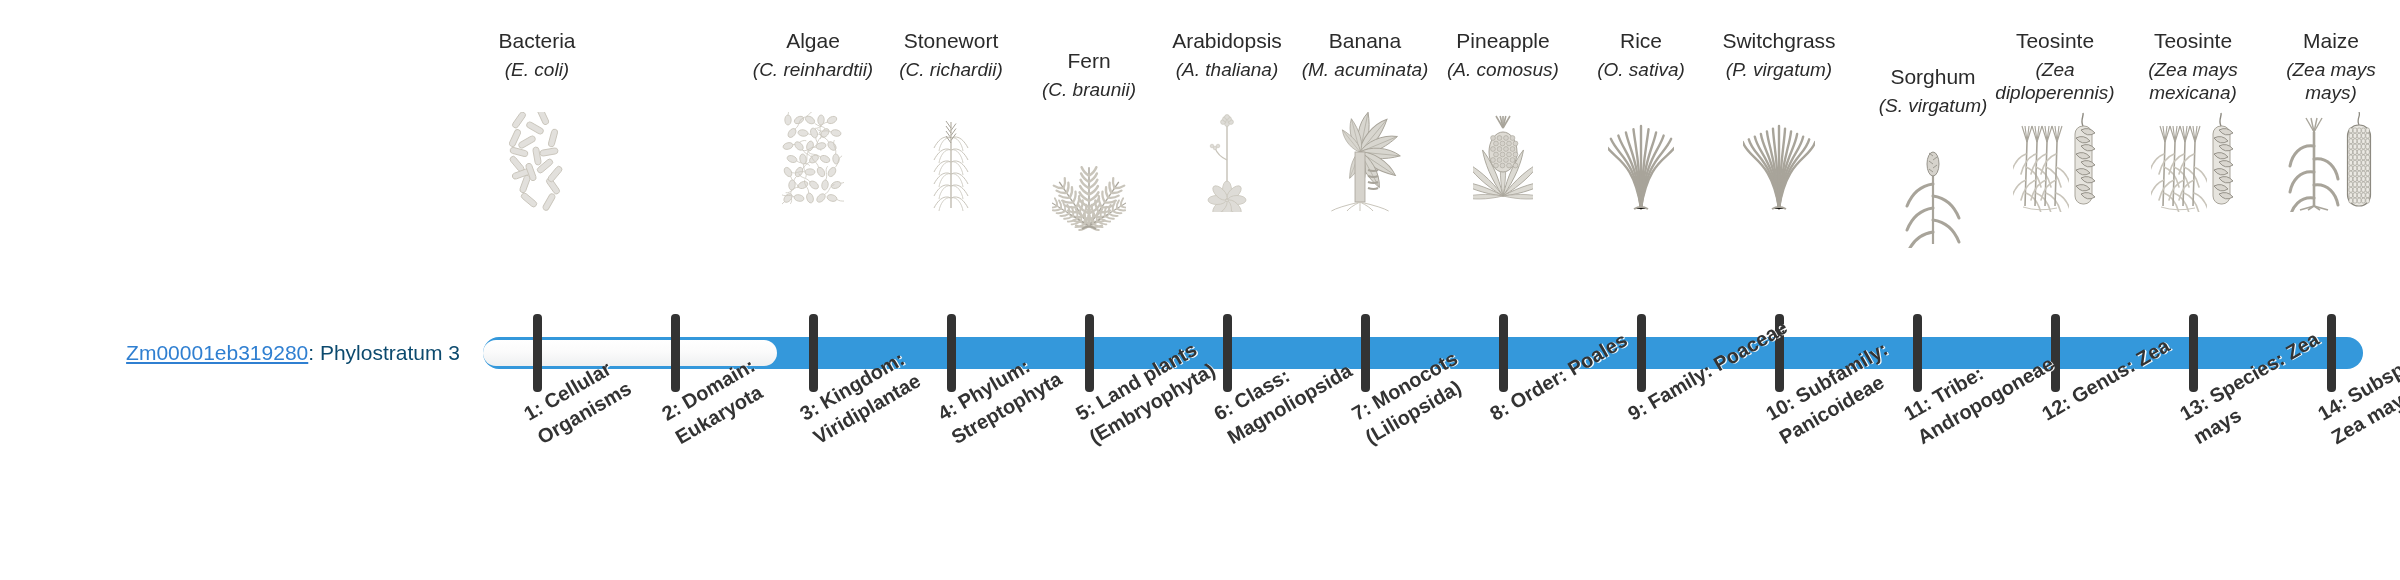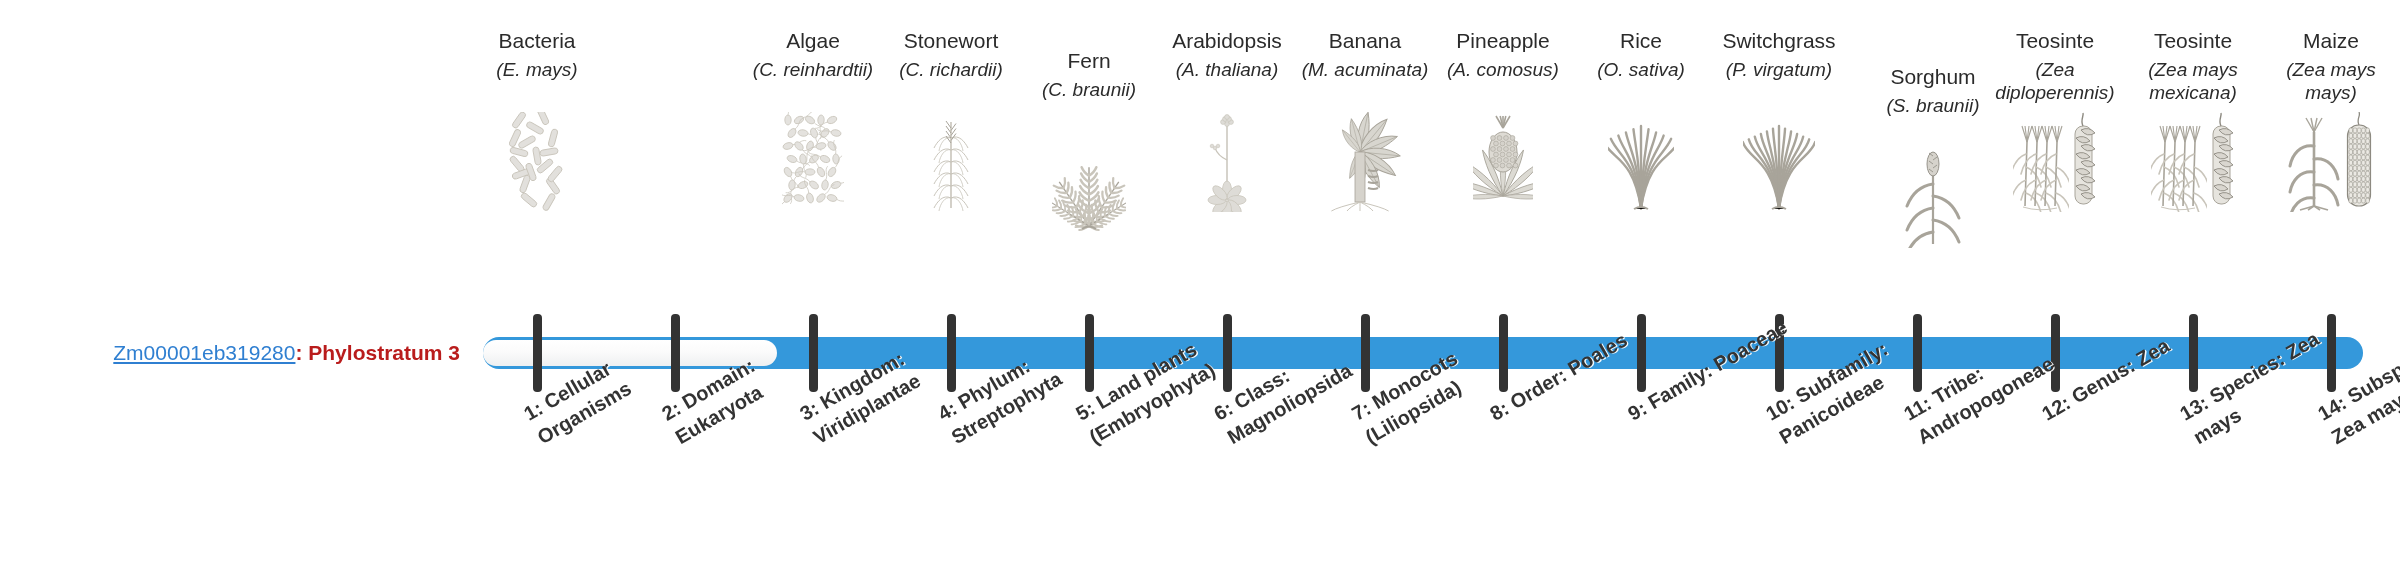--- a/index.html
+++ b/index.html
@@ -32,21 +32,21 @@
     font-size: 21px;
     line-height: 26px;
     white-space: nowrap;
     color: #2b2b2b;
   }
   #gene-label .gene-link {
     color: #2f7fd1;
     text-decoration: underline;
     cursor: pointer;
   }
-  #gene-label .gene-suffix { color: #b91c1c; font-weight: bold; }
+  #gene-label .gene-suffix { color: #0c4a6e; }
 
   
   #columns {
     position: absolute;
     left: 468px;
     top: 28px;
     width: 1910px;
     height: 285px;
   }
   .col {
@@ -146,21 +146,21 @@
 
 <div id="figure">
 
   <div id="gene-label">
     <span class="gene-link">Zm00001eb319280</span><span class="gene-suffix">: Phylostratum 3</span>
   </div>
 
   <div id="columns">
       <div class="col" style="left: 0px;">
         <div class="col-common">Bacteria</div>
-        <div class="col-latin">(E. mays)</div>
+        <div class="col-latin">(E. coli)</div>
         <div class="col-art">
           <svg width="56" height="100" viewBox="0 0 56 100">
             <g transform="translate(10,8) rotate(35)">
               <rect x="-3" y="-9" width="6" height="18" rx="3" fill="#e2e0dc" stroke="#c9c5bb" stroke-width="0.9"></rect>
             </g>
             <g transform="translate(34,4) rotate(-25)">
               <rect x="-3" y="-9" width="6" height="18" rx="3" fill="#e2e0dc" stroke="#c9c5bb" stroke-width="0.9"></rect>
             </g>
             <g transform="translate(18,30) rotate(60)">
               <rect x="-3" y="-9" width="6" height="18" rx="3" fill="#e2e0dc" stroke="#c9c5bb" stroke-width="0.9"></rect>
@@ -733,21 +733,21 @@
             <path d="M36 96 C40 46 51.12 40 54.12 22" fill="none" stroke="#a8a49a" stroke-width="2.4" stroke-linecap="round"></path>
             <path d="M36 96 C41.333333333333336 46 56.16 42.66666666666667 60.16 24.666666666666668" fill="none" stroke="#a8a49a" stroke-width="2.4" stroke-linecap="round"></path>
             <path d="M36 96 C42.666666666666664 46 61.199999999999996 45.33333333333333 66.19999999999999 27.333333333333332" fill="none" stroke="#a8a49a" stroke-width="2.4" stroke-linecap="round"></path>
             <path d="M36 96 C44 46 66.24 48 72.24 30" fill="none" stroke="#a8a49a" stroke-width="2.4" stroke-linecap="round"></path>
     <path d="M29 97 q7 -4 14 0" stroke="#a8a49a" stroke-width="2"></path>
           </svg>
         </div>
       </div>
       <div class="col" style="left: 1396px; margin-top: 36px;">
         <div class="col-common">Sorghum</div>
-        <div class="col-latin">(S. braunii)</div>
+        <div class="col-latin">(S. virgatum)</div>
         <div class="col-art">
           <svg width="60" height="100" viewBox="0 0 60 100">
     <path d="M30 96 L30 24" stroke="#a8a49a" stroke-width="2.2" fill="none"></path>
     <path d="M30 36 C16 38 8 48 4 58" stroke="#a8a49a" stroke-width="3" fill="none" stroke-linecap="round"></path>
             <path d="M30 48 C44 50 52 60 56 70" stroke="#a8a49a" stroke-width="3" fill="none" stroke-linecap="round"></path>
             <path d="M30 60 C16 62 8 72 4 82" stroke="#a8a49a" stroke-width="3" fill="none" stroke-linecap="round"></path>
             <path d="M30 72 C44 74 52 84 56 94" stroke="#a8a49a" stroke-width="3" fill="none" stroke-linecap="round"></path>
             <path d="M30 84 C16 86 8 96 4 106" stroke="#a8a49a" stroke-width="3" fill="none" stroke-linecap="round"></path>
     <ellipse cx="30" cy="16" rx="6" ry="12" fill="#d6d3cc" stroke="#8d8a81" stroke-width="0.9"></ellipse>
     <g>

